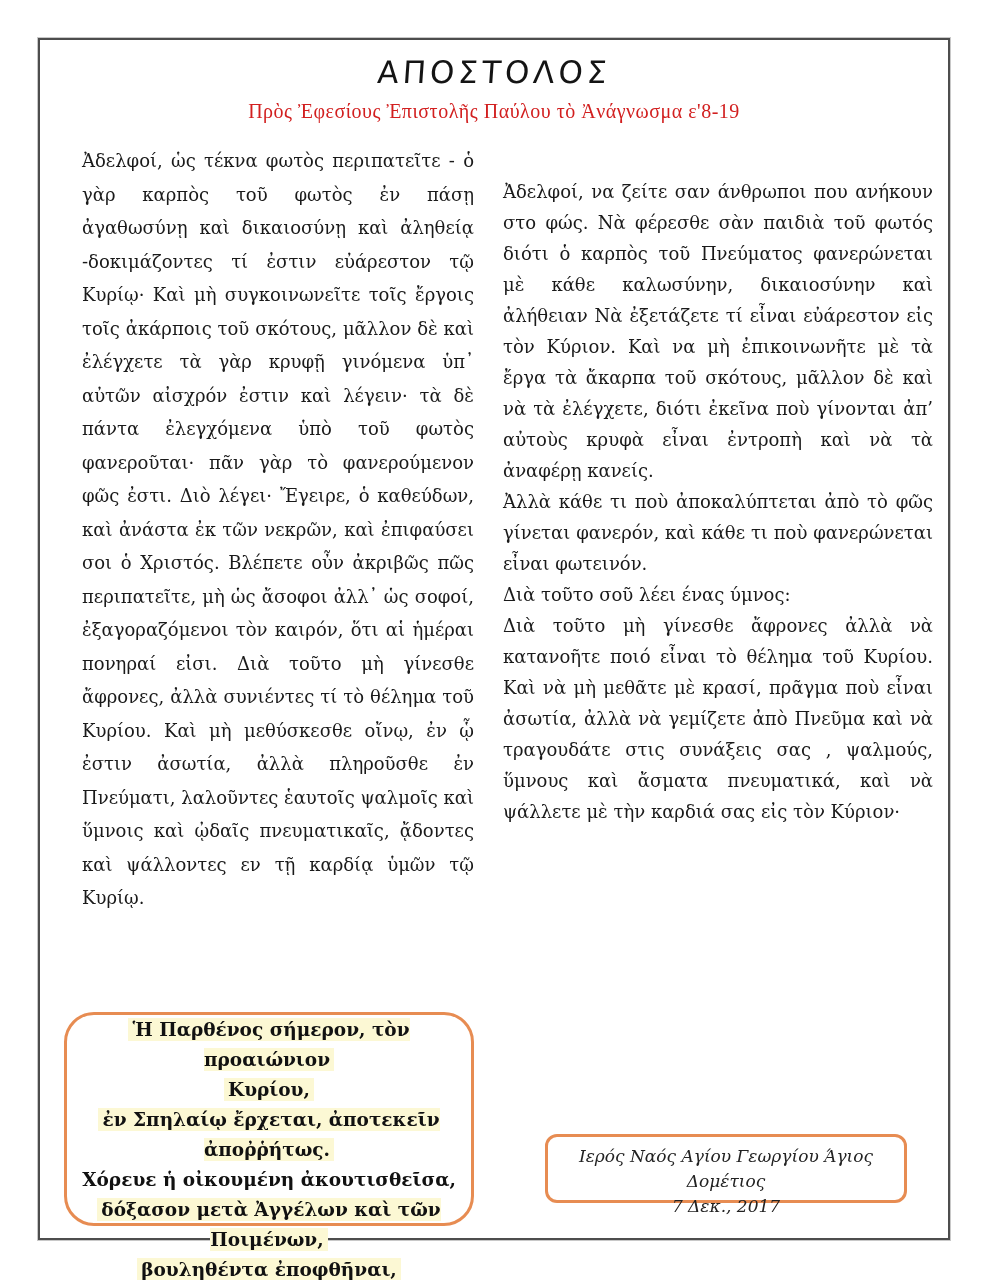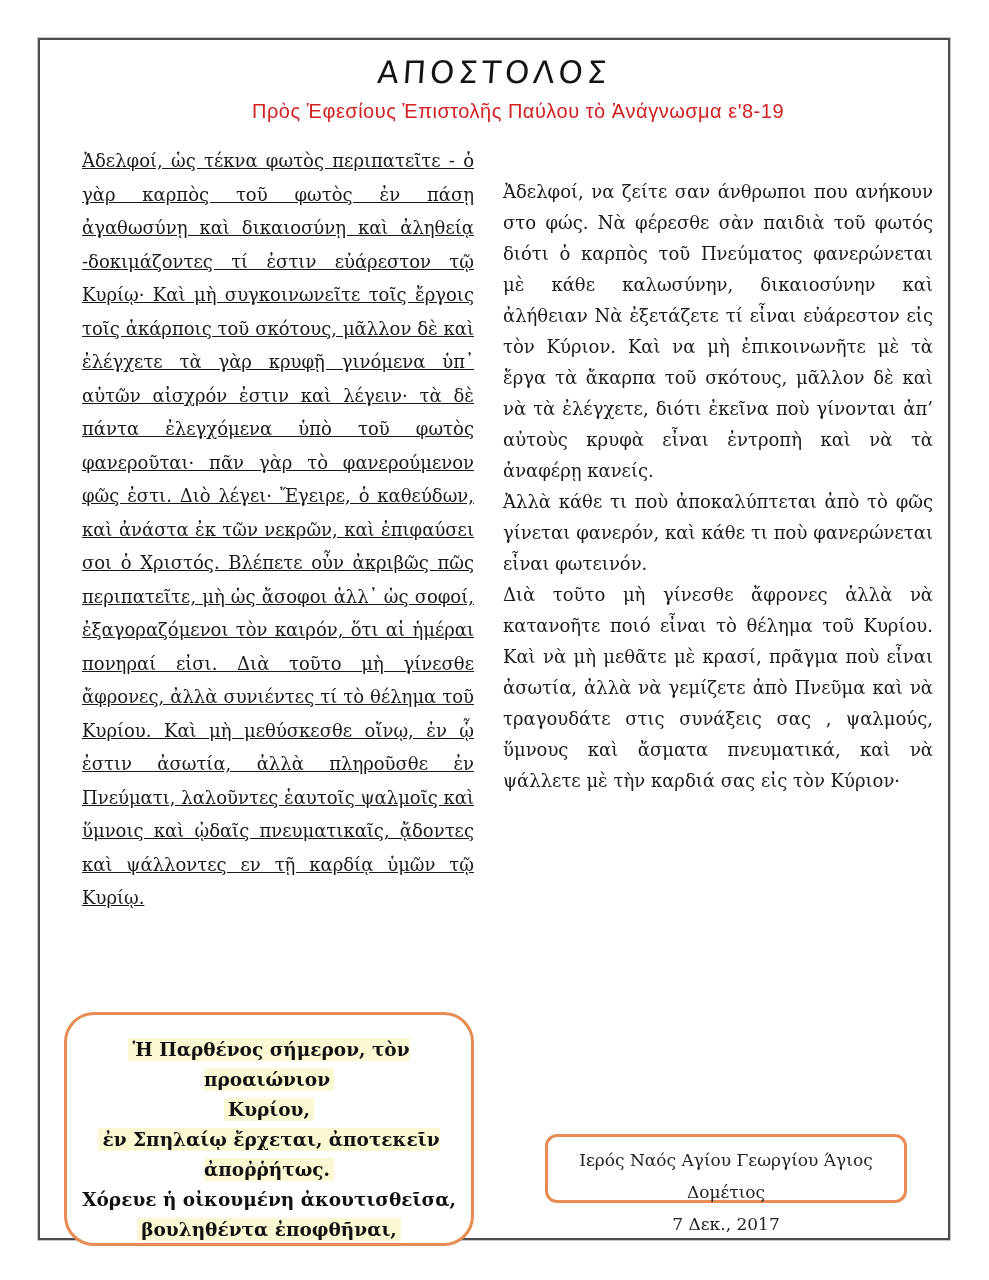--- a/index.html
+++ b/index.html
@@ -42,59 +42,57 @@
     letter-spacing: 4px;
     color: #141414;
     transform: skewX(-4deg);
   }
   .reading-subtitle {
     position: absolute;
     top: 60px;
     left: 0;
     width: 100%;
     text-align: center;
-    font-family: Liberation Sans, sans-serif;
+    font-family: Liberation Serif, serif;
     font-size: 20px;
     letter-spacing: 0.5px;
-    padding-left: 24px;
   }
   .col {
     position: absolute;
     top: 104px;
     text-align: justify;
   }
   .col p {
     margin: 0;
     text-align: justify;
   }
   .col-left {
     left: 42px;
     width: 392px;
     font-size: 18px;
     line-height: 33.5px;
-    text-decoration: underline;
   }
   .col-right {
     left: 463px;
     width: 430px;
     font-size: 18px;
     line-height: 31px;
     margin-top: 32px;
   }
   .hymn-box {
     position: absolute;
     left: 24px;
     top: 972px;
     width: 404px;
     height: 208px;
     border: 3px solid #e78c52;
     border-radius: 30px;
     background: #ffffff;
     text-align: center;
-    padding-top: 20px;
+    padding-top: 0;
     box-sizing: content-box;
   }
   .hymn-line {
     font-size: 18.5px;
     font-weight: bold;
     line-height: 30px;
     color: #111111;
   }
   .hl {
     background: #fcf8d4;
@@ -108,49 +106,52 @@
     height: 56px;
     border: 3px solid #e78c52;
     border-radius: 12px;
     background: #ffffff;
     text-align: center;
     padding-top: 7px;
     box-sizing: content-box;
   }
   .info-line {
     font-size: 17px;
-    line-height: 32px;
+    line-height: 25px;
     color: #222222;
+    font-style: italic;
   }
 </style>
 </head>
 <body>
 
 <div class="canvas">
   <div class="page-frame">
 
     <h1 class="page-title">ΑΠΟΣΤΟΛΟΣ</h1>
 
     <div class="reading-subtitle" style="color:#d21f1f;">Πρὸς Ἐφεσίους Ἐπιστολῆς Παύλου τὸ Ἀνάγνωσμα ε'8-19</div>
 
     <div class="col col-left">
       <p>Ἀδελφοί, ὡς τέκνα φωτὸς περιπατεῖτε - ὁ γὰρ καρπὸς τοῦ φωτὸς ἐν πάσῃ ἀγαθωσύνῃ καὶ δικαιοσύνῃ καὶ ἀληθείᾳ -δοκιμάζοντες τί ἐστιν εὐάρεστον τῷ Κυρίῳ· Καὶ μὴ συγκοινωνεῖτε τοῖς ἔργοις τοῖς ἀκάρποις τοῦ σκότους, μᾶλλον δὲ καὶ ἐλέγχετε τὰ γὰρ κρυφῇ γινόμενα ὑπ᾽ αὐτῶν αἰσχρόν ἐστιν καὶ λέγειν· τὰ δὲ πάντα ἐλεγχόμενα ὑπὸ τοῦ φωτὸς φανεροῦται· πᾶν γὰρ τὸ φανερούμενον φῶς ἐστι. Διὸ λέγει· Ἔγειρε, ὁ καθεύδων, καὶ ἀνάστα ἐκ τῶν νεκρῶν, καὶ ἐπιφαύσει σοι ὁ Χριστός. Βλέπετε οὖν ἀκριβῶς πῶς περιπατεῖτε, μὴ ὡς ἄσοφοι ἀλλ᾽ ὡς σοφοί, ἐξαγοραζόμενοι τὸν καιρόν, ὅτι αἱ ἡμέραι πονηραί εἰσι. Διὰ τοῦτο μὴ γίνεσθε ἄφρονες, ἀλλὰ συνιέντες τί τὸ θέλημα τοῦ Κυρίου. Καὶ μὴ μεθύσκεσθε οἴνῳ, ἐν ᾧ ἐστιν ἀσωτία, ἀλλὰ πληροῦσθε ἐν Πνεύματι, λαλοῦντες ἑαυτοῖς ψαλμοῖς καὶ ὕμνοις καὶ ᾠδαῖς πνευματικαῖς, ᾄδοντες καὶ ψάλλοντες εν τῇ καρδίᾳ ὑμῶν τῷ Κυρίῳ.</p>
     </div>
 
     <div class="col col-right">
       <p>Ἀδελφοί, να ζείτε σαν άνθρωποι που ανήκουν στο φώς. Νὰ φέρεσθε σὰν παιδιὰ τοῦ φωτός διότι ὁ καρπὸς τοῦ Πνεύματος φανερώνεται μὲ κάθε καλωσύνην, δικαιοσύνην καὶ ἀλήθειαν Νὰ ἐξετάζετε τί εἶναι εὐάρεστον εἰς τὸν Κύριον. Καὶ να μὴ ἐπικοινωνῆτε μὲ τὰ ἔργα τὰ ἄκαρπα τοῦ σκότους, μᾶλλον δὲ καὶ νὰ τὰ ἐλέγχετε, διότι ἐκεῖνα ποὺ γίνονται ἀπ’ αὐτοὺς κρυφὰ εἶναι ἐντροπὴ καὶ νὰ τὰ ἀναφέρῃ κανείς.</p>
       <p>Ἀλλὰ κάθε τι ποὺ ἀποκαλύπτεται ἀπὸ τὸ φῶς γίνεται φανερόν, καὶ κάθε τι ποὺ φανερώνεται εἶναι φωτεινόν.</p>
+      <p>Διὰ τοῦτο σοῦ λέει ένας ύμνος:</p>
       <p>Διὰ τοῦτο μὴ γίνεσθε ἄφρονες ἀλλὰ νὰ κατανοῆτε ποιό εἶναι τὸ θέλημα τοῦ Κυρίου. Καὶ νὰ μὴ μεθᾶτε μὲ κρασί, πρᾶγμα ποὺ εἶναι ἀσωτία, ἀλλὰ νὰ γεμίζετε ἀπὸ Πνεῦμα καὶ νὰ τραγουδάτε στις συνάξεις σας , ψαλμούς, ὕμνους καὶ ἄσματα πνευματικά, καὶ νὰ ψάλλετε μὲ τὴν καρδιά σας εἰς τὸν Κύριον·</p>
     </div>
 
     <div class="hymn-box">
       <div class="hymn-line"><span class="hl">Ἡ Παρθένος σήμερον, τὸν προαιώνιον</span></div>
       <div class="hymn-line"><span class="hl">Κυρίου,</span></div>
       <div class="hymn-line"><span class="hl">ἐν Σπηλαίῳ ἔρχεται, ἀποτεκεῖν ἀποῤῥήτως.</span></div>
       <div class="hymn-line"><span>Χόρευε ἡ οἰκουμένη ἀκουτισθεῖσα,</span></div>
+      <div class="hymn-line"><span class="hl">δόξασον μετὰ Ἀγγέλων καὶ τῶν Ποιμένων,</span></div>
       <div class="hymn-line"><span class="hl">βουληθέντα ἐποφθῆναι,</span></div>
 
     </div>
 
     <div class="info-box">
       <div class="info-line">Ιερός Ναός Αγίου Γεωργίου Άγιος Δομέτιος</div>
       <div class="info-line">7 Δεκ., 2017</div>
     </div>
 
   </div>

